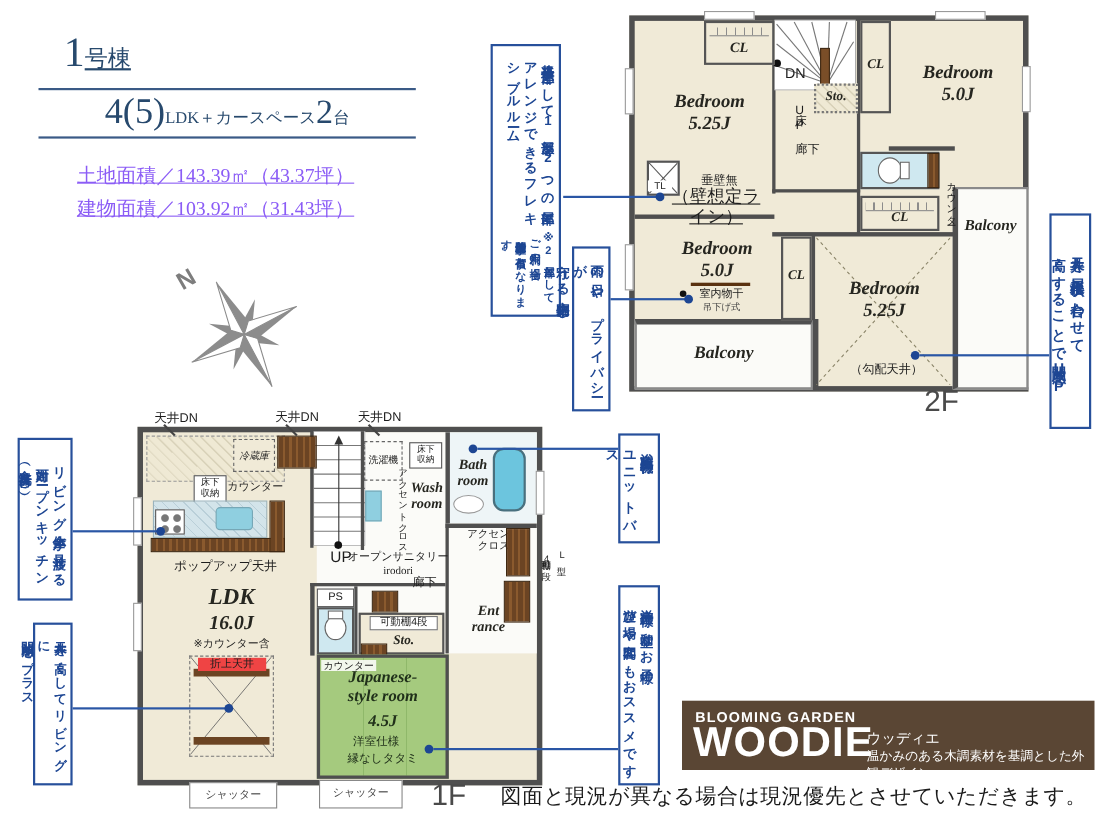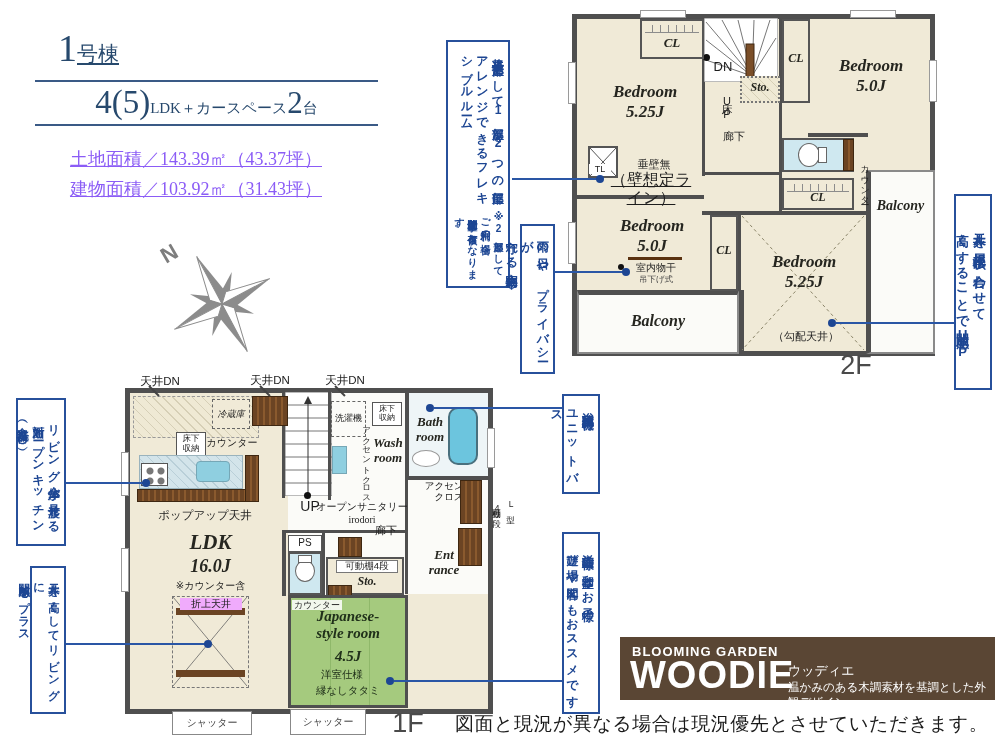--- a/index.html
+++ b/index.html
@@ -270,21 +270,21 @@
   <div class="lbl" style="left:158px;top:580px;width:105px;font-size:10px;" data-bind="floor1.ldk_note">※カウンター含</div>
 
   <div class="abs" style="left:172px;top:596px;width:77px;height:92px;border:1.5px dashed #777;">
     <svg width="74" height="89">
       <line x1="0" y1="0" x2="74" y2="89" stroke="#666" stroke-width="0.8"></line>
       <line x1="74" y1="0" x2="0" y2="89" stroke="#666" stroke-width="0.8"></line>
     </svg>
   </div>
   <div class="abs" style="left:176px;top:608px;width:69px;height:7px;background:#6b4423;"></div>
   <div class="abs" style="left:176px;top:670px;width:69px;height:7px;background:#6b4423;"></div>
-  <div class="lbl" style="left:180px;top:598px;width:62px;font-size:10px;background:#f0abfc;" data-bind="floor1.oriage">折上天井</div>
+  <div class="lbl" style="left:180px;top:598px;width:62px;font-size:10px;background:#ef4444;" data-bind="floor1.oriage">折上天井</div>
 
   <div class="abs" style="left:331px;top:401px;width:35px;height:36px;border:1.5px dashed #666;"></div>
   <div class="lbl" style="left:332px;top:413px;width:33px;font-size:9px;" data-bind="floor1.washer">洗濯機</div>
   <div class="abs" style="left:372px;top:402px;width:30px;height:24px;background:#fff;border:1.5px solid #555;"></div>
   <div class="lbl" style="left:373px;top:404px;width:28px;font-size:8px;" data-bind="floor1.yukashita">床下
 収納</div>
   <div class="lbl vtext" style="left:358px;top:420px;width:13px;height:80px;font-size:8.5px;letter-spacing:0;" data-bind="floor1.accent_v">アクセントクロス</div>
   <div class="lbl rm" style="left:368px;top:436px;width:40px;font-size:13px;" data-bind="floor1.wash_room">Wash
 room</div>
   <div class="abs" style="left:332px;top:446px;width:15px;height:28px;background:#8fcfe0;border:1.5px solid #76a7b6;"></div>

